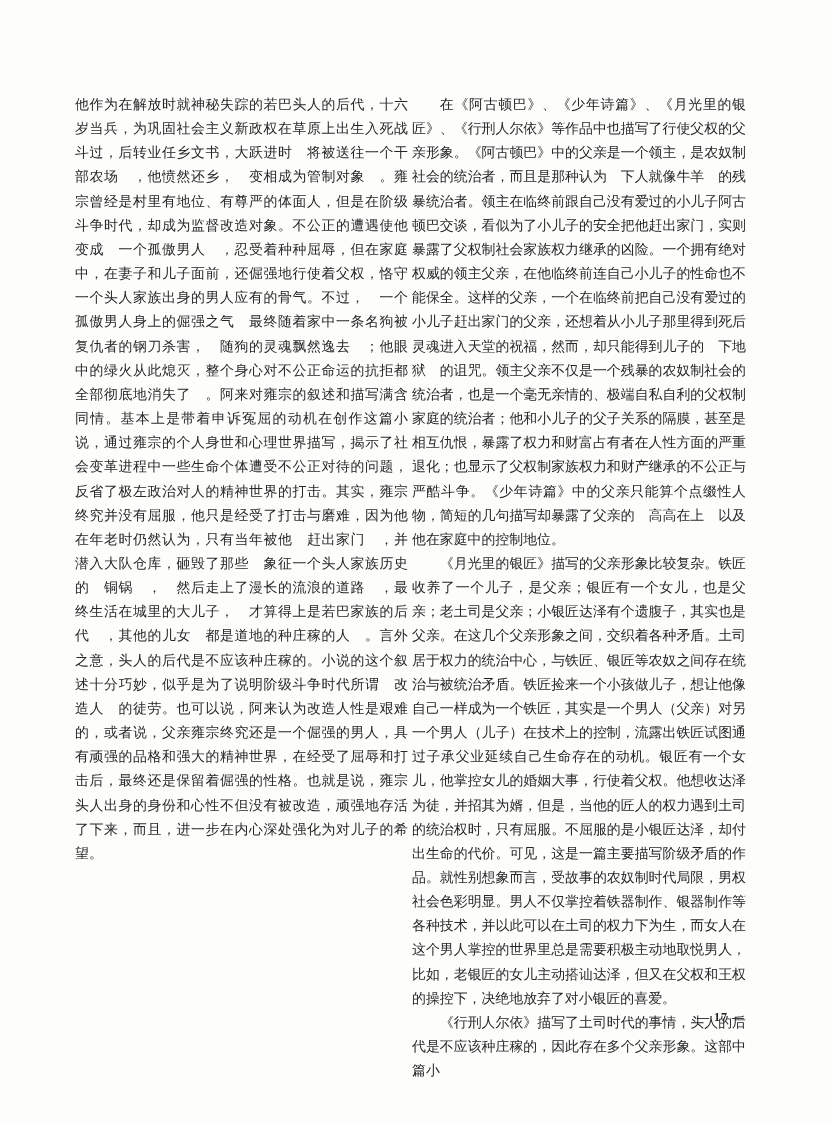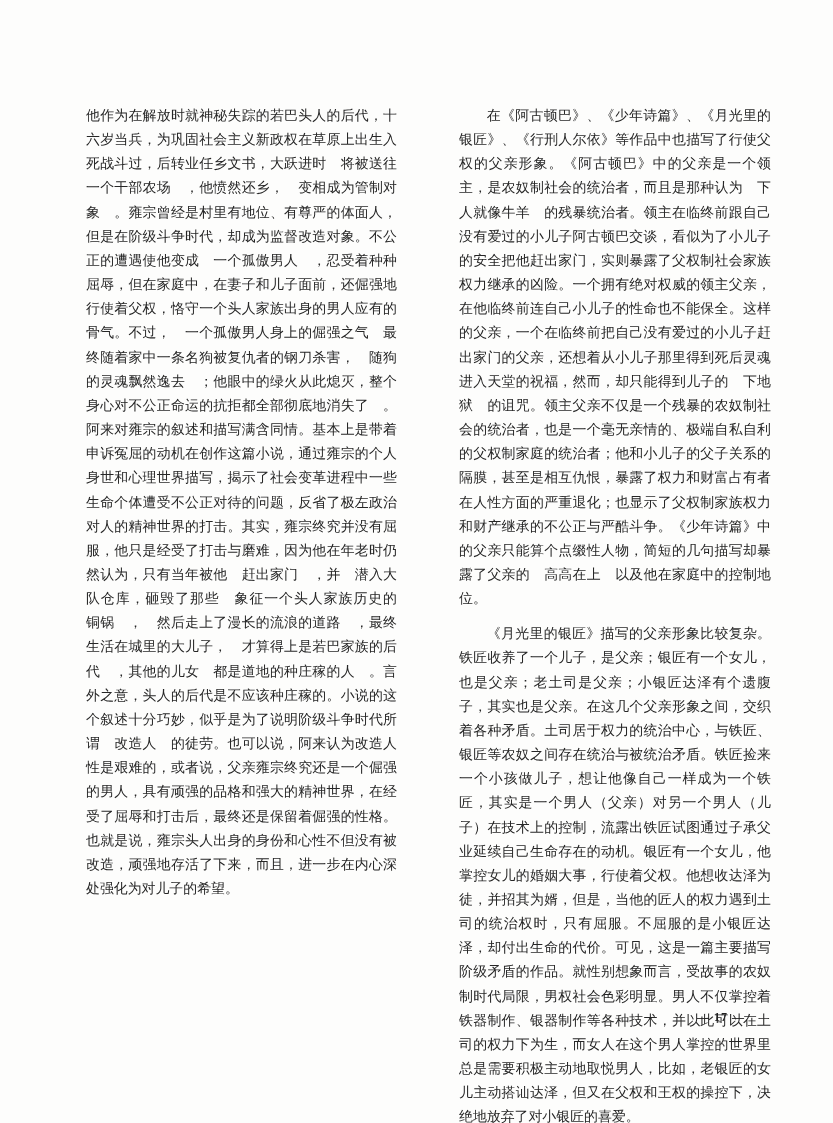--- a/index.html
+++ b/index.html
@@ -19,23 +19,23 @@
   .text-column {
     position: absolute;
     top: 93px;
     width: 333px;
     font-size: 13.9px;
     line-height: 24.15px;
     text-align: justify;
     letter-spacing: 0;
   }
   .col-left  { left: 75px; }
-  .col-right { left: 448px; width: 334px; }
+  .col-right { left: 412px; width: 334px; }
   .para {
-    margin: 11px;
+    margin: 0;
     padding: 0;
   }
   .para.indent {
     text-indent: 2em;
   }
   .page-number {
     position: absolute;
     top: 1010px;
     right: 88px;
     font-size: 12px;

